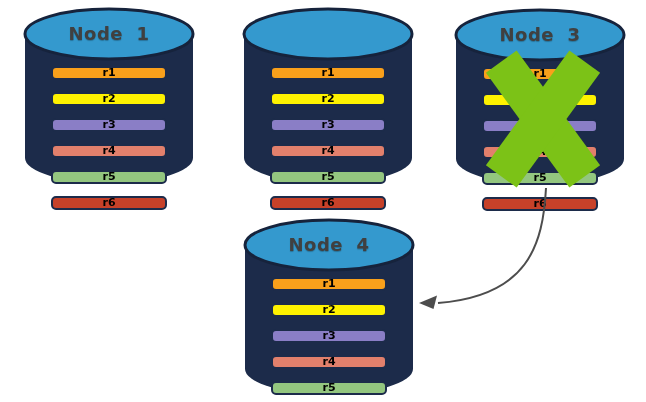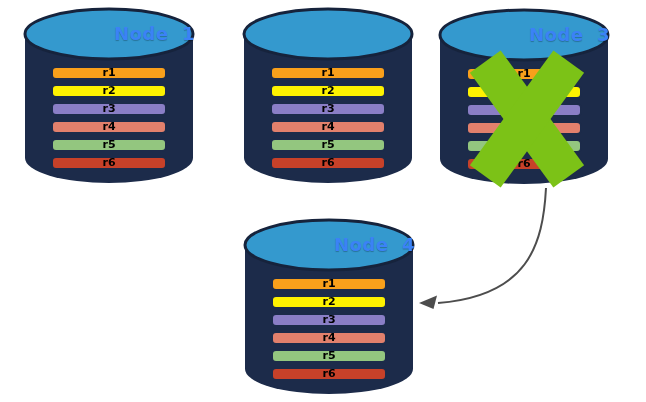--- a/index.html
+++ b/index.html
@@ -5,28 +5,28 @@
   html,body { margin:0; padding:0; background:#ffffff; }
   body { font-family:"DejaVu Sans","Liberation Sans",sans-serif; }
   #canvas {
     position:relative; width:646px; height:402px; background:#ffffff;
     overflow:hidden;
   }
   .node { position:absolute; width:172px; height:178px; }
   .node svg.cyl { position:absolute; left:0; top:0; }
   .node-title {
     position:absolute; top:16px; left:0; right:0;
-    text-align:right; color:#3b82f6;
+    text-align:center; color:#404040;
     font-size:18px; font-weight:bold; white-space:pre;
     letter-spacing:0.5px;
     text-shadow:0 1px 1px rgba(0,0,0,0.25);
   }
   .rows {
     position:absolute; left:28px; top:59px; width:116px;
-    display:flex; flex-direction:column; gap:4px;
+    display:flex; flex-direction:column; gap:12px;
   }
   .row {
     box-sizing:border-box; height:14px; width:116px;
     border:2px solid #1c2b4a; border-radius:5px;
     display:flex; align-items:center; justify-content:center;
     font-size:11px; font-weight:bold; color:#000000; line-height:10px;
   }
   .x-overlay { position:absolute; left:31px; top:42px; }
   #arrow-layer {
     position:absolute; left:0; top:0; width:646px; height:402px;
@@ -62,21 +62,21 @@
     <div class="rows">
       <div class="row" style="background: rgb(249, 160, 27);">r1</div>
       <div class="row" style="background: rgb(254, 242, 0);">r2</div>
       <div class="row" style="background: rgb(138, 126, 198);">r3</div>
       <div class="row" style="background: rgb(226, 128, 108);">r4</div>
       <div class="row" style="background: rgb(147, 198, 127);">r5</div>
       <div class="row" style="background: rgb(199, 65, 41);">r6</div>
     </div>
   </div>
 
-  <div class="node" style="left:438px; top:8px;">
+  <div class="node" style="left:454px; top:8px;">
     <svg class="cyl" width="172" height="178" viewBox="0 0 172 178">
       <path d="M2,27 L2,151 A84,25 0 0 0 170,151 L170,27 A84,25 0 0 0 2,27 Z" fill="#1C2B4A"></path>
       <ellipse cx="86" cy="27" rx="84" ry="25" stroke-width="3" stroke="#16233C" fill="#3499CE"></ellipse>
     </svg>
     <div class="node-title">Node  3</div>
     <div class="rows">
       <div class="row" style="background: rgb(249, 160, 27);">r1</div>
       <div class="row" style="background: rgb(254, 242, 0);">r2</div>
       <div class="row" style="background: rgb(138, 126, 198);">r3</div>
       <div class="row" style="background: rgb(226, 128, 108);">r4</div>

